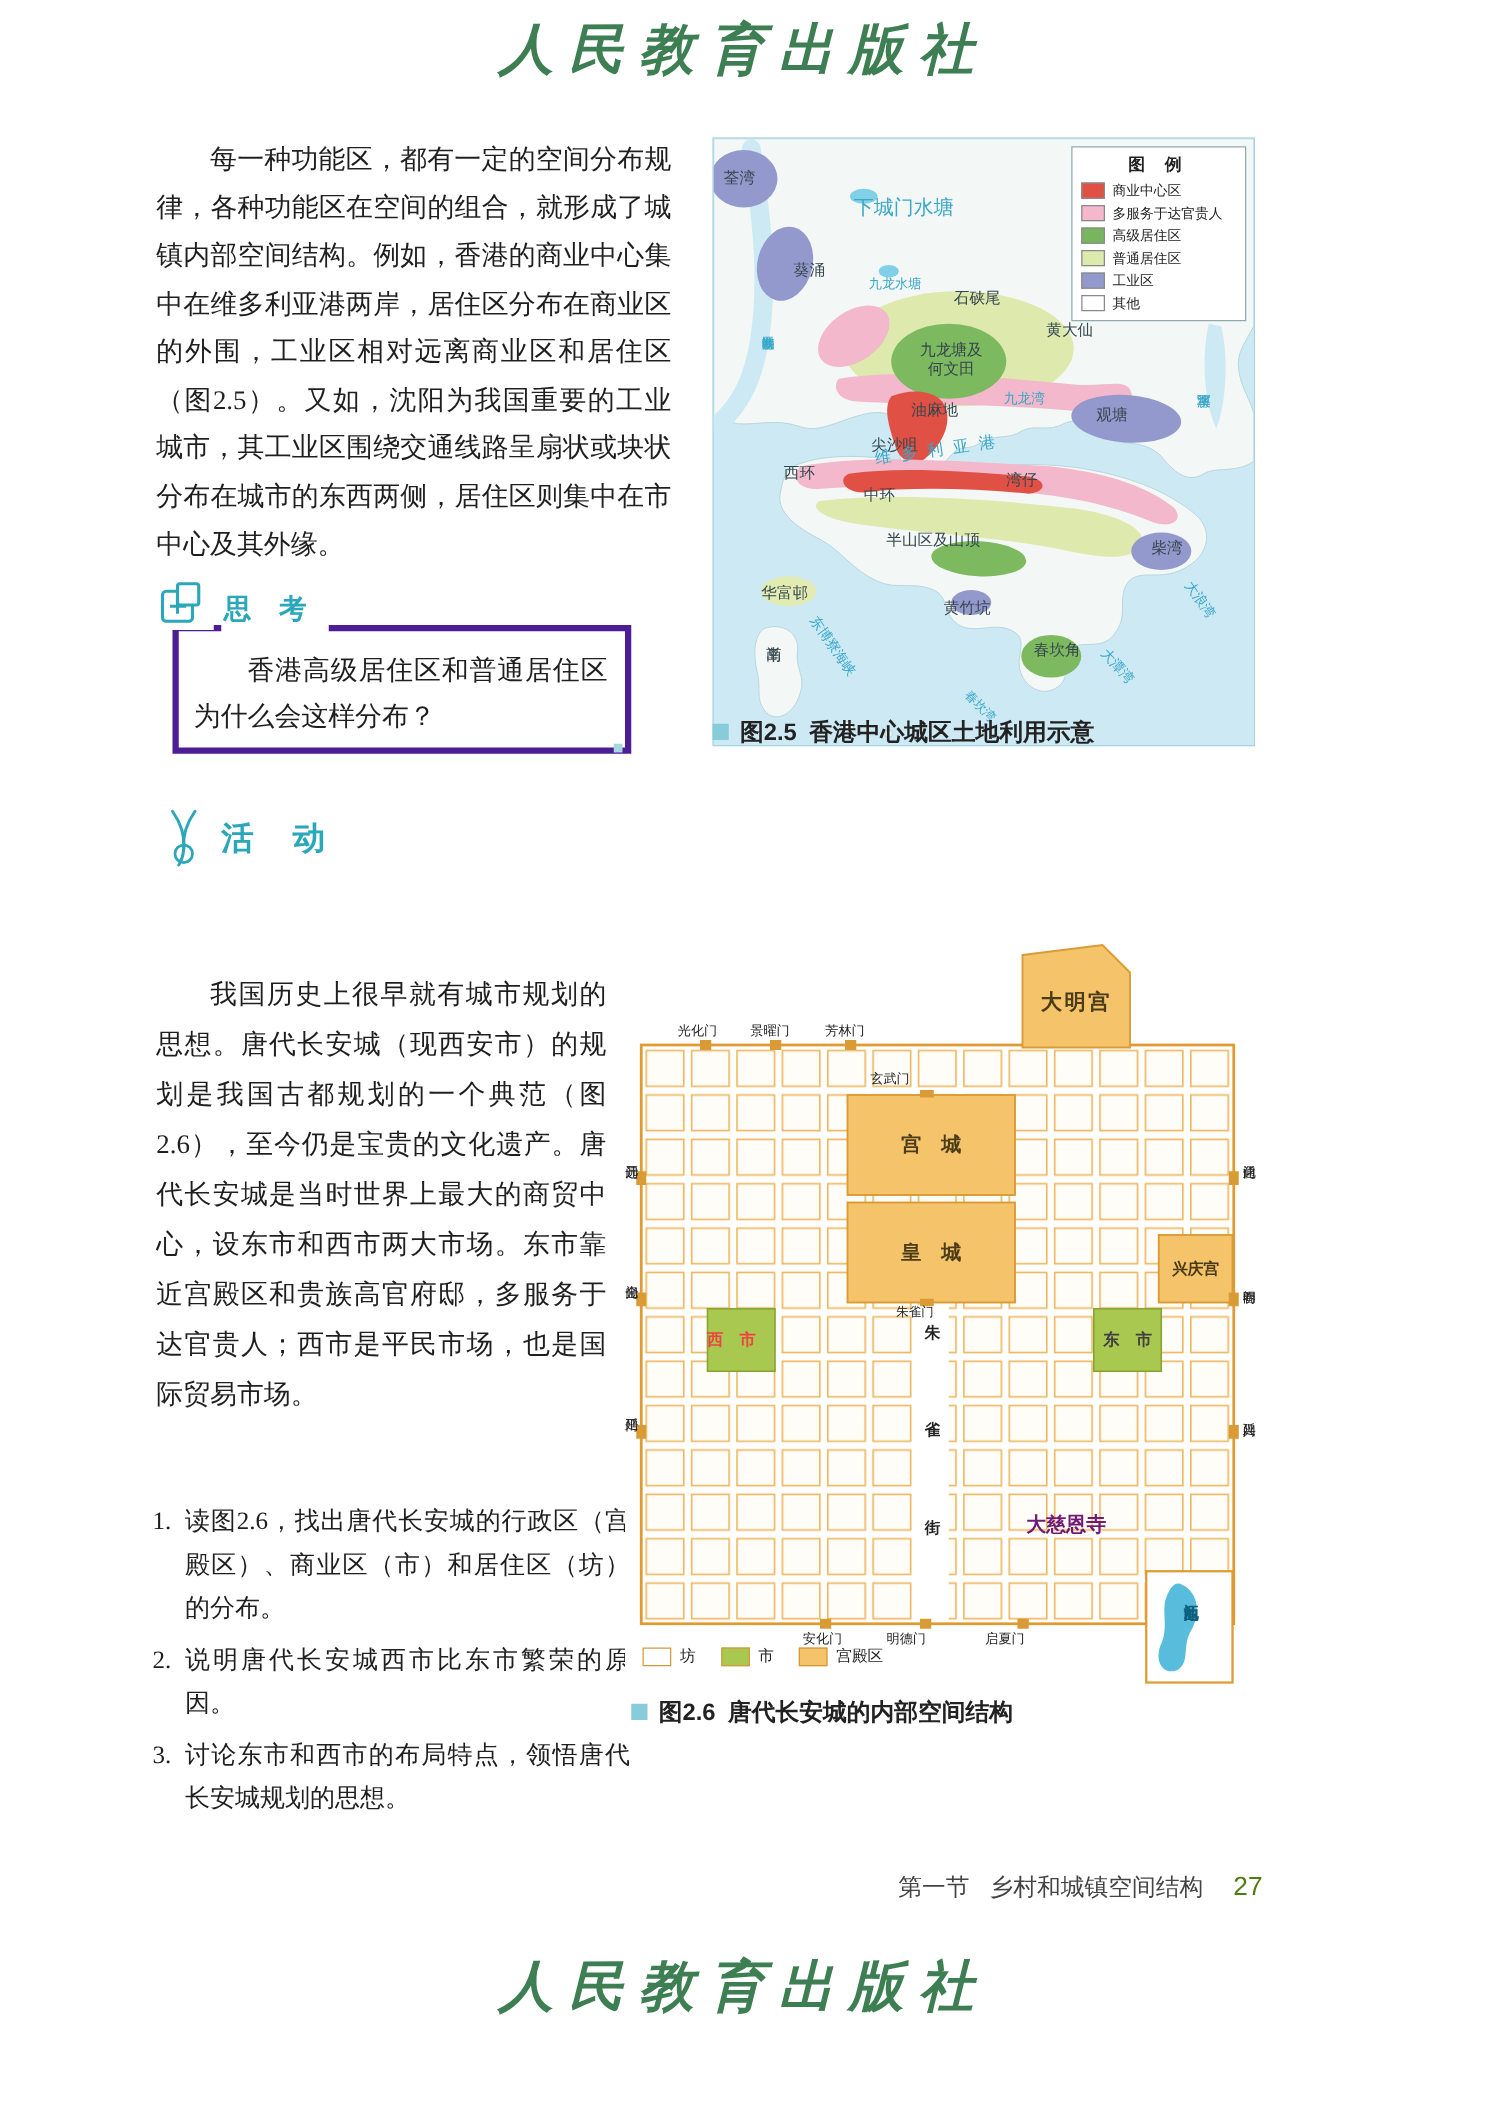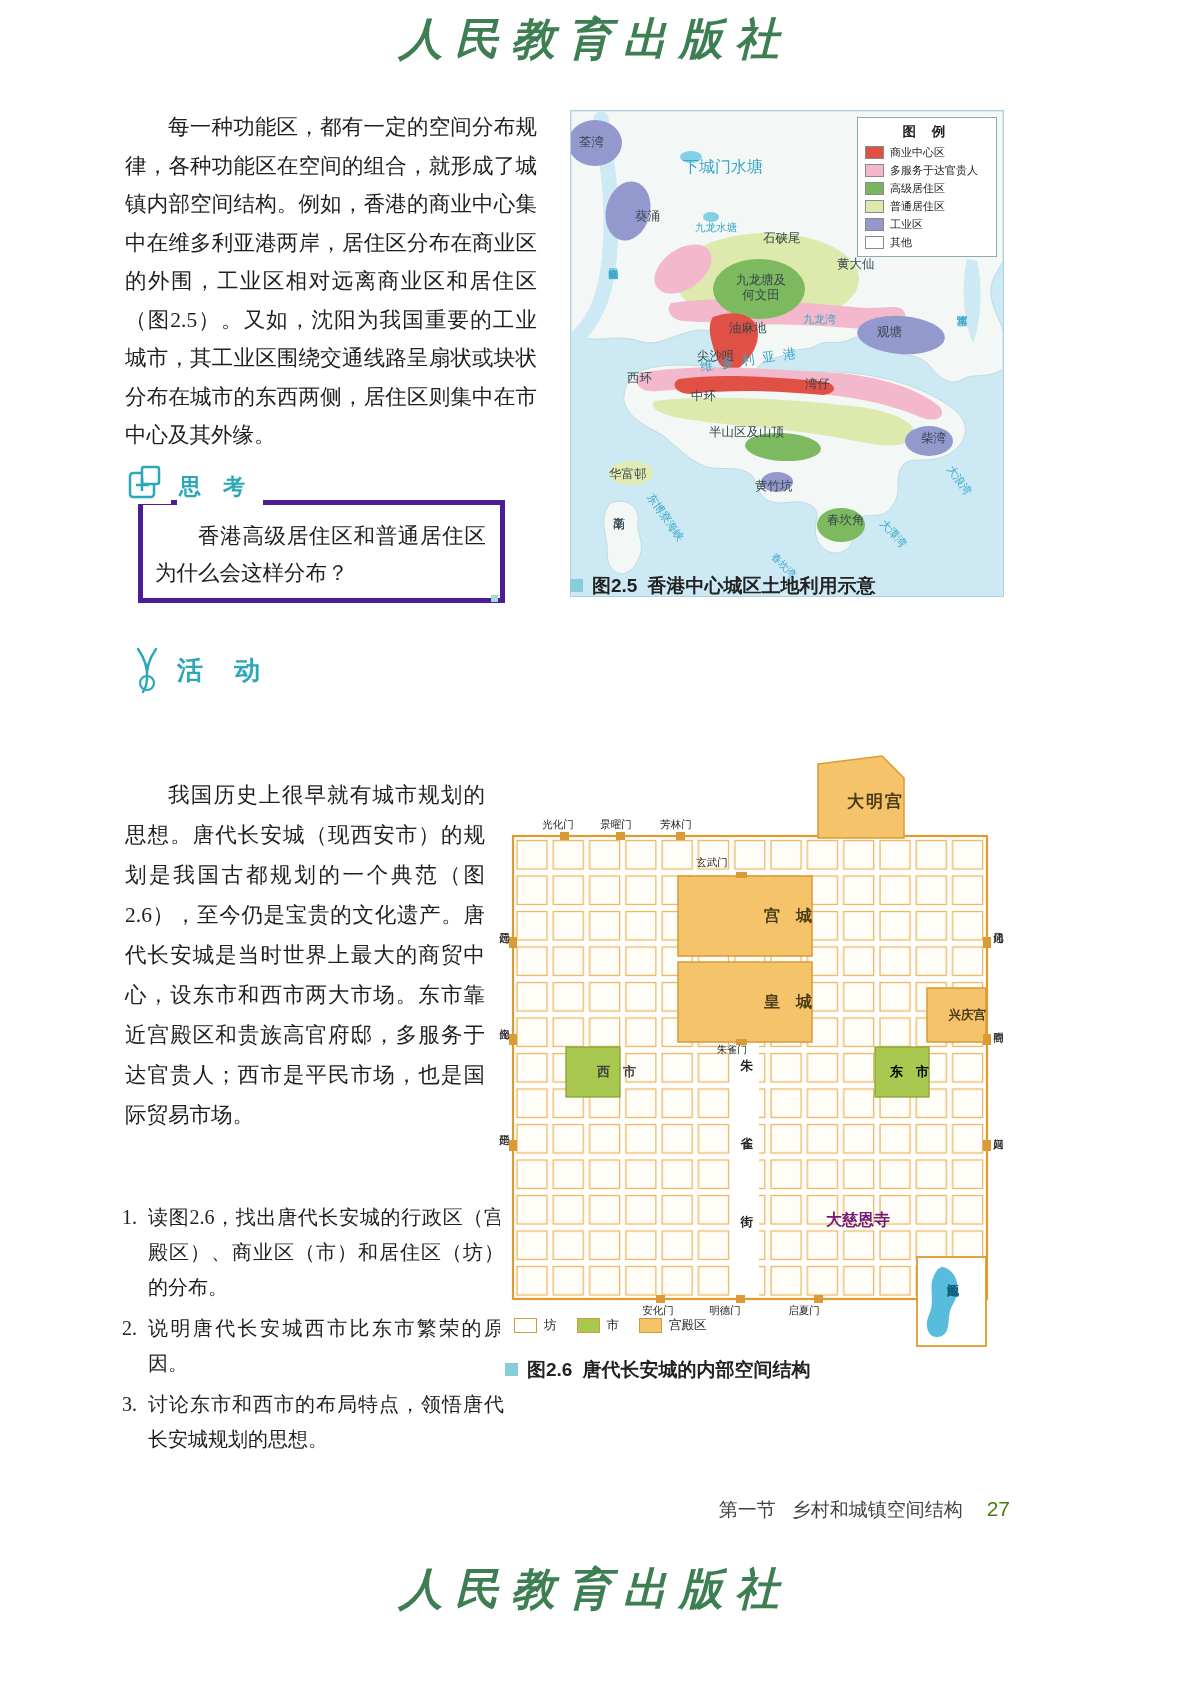--- a/index.html
+++ b/index.html
@@ -58,21 +58,21 @@
         border:1px solid #8fa9b0;padding:5px 7px 6px 7px;
         font-family:"Liberation Sans",sans-serif;}
   .hk-legend-title{text-align:center;font-size:13.5px;font-weight:bold;letter-spacing:6px;
         color:#222;margin-bottom:4px;}
   .hk-legend-item{display:flex;align-items:center;margin-top:3px;font-size:11px;color:#222;}
   .hk-sw{display:inline-block;width:17px;height:11px;border:1px solid #8a8a8a;margin-right:6px;flex:none;}
 
   
   .ca-map{position:absolute;left:500px;top:752px;width:505px;height:600px;background:#fff;}
   .ca-lbl{position:absolute;font-family:"Liberation Serif",serif;font-weight:bold;color:#4a3c18;
-        white-space:nowrap;transform-origin:0 0;text-align:right;}
+        white-space:nowrap;transform-origin:0 0;text-align:center;}
   .gate{position:absolute;font-family:"Liberation Sans",sans-serif;font-size:10.5px;
         color:#222;white-space:nowrap;text-align:center;}
   .ca-legend{position:absolute;left:14px;top:565px;display:flex;align-items:center;
         font-family:"Liberation Sans",sans-serif;font-size:12.5px;color:#222;}
   .ca-sw{display:inline-block;width:21px;height:13px;border:1px solid #d29a3a;margin-right:7px;}
   .ca-legend-item{display:flex;align-items:center;margin-right:20px;}
 
   .footer{position:absolute;right:180px;top:1497px;font-family:"Liberation Sans",sans-serif;
         font-size:19px;color:#444;white-space:nowrap;}
   .footer .sec{margin-right:16px;}
@@ -248,22 +248,22 @@
           <rect x="314" y="543" width="9" height="8"></rect>
         <rect x="236" y="287" width="11" height="6"></rect>
       </g>
     </svg>
 
     
     <div class="ca-lbl" style="left:318px;top:38px;width:86px;font-size:17px;letter-spacing:2px">大明宫</div>
     <div class="ca-lbl" style="left:178px;top:154px;width:134px;font-size:16px">宫　城</div>
     <div class="ca-lbl" style="left:178px;top:240px;width:134px;font-size:16px">皇　城</div>
     <div class="ca-lbl" style="left:427px;top:255px;width:59px;font-size:12.5px">兴庆宫</div>
-    <div class="ca-lbl" style="left:82px;top:311px;width:54px;font-size:13px;color:#404040">西　市</div>
-    <div class="ca-lbl" style="left:375px;top:311px;width:54px;font-size:13px;color:#000000">东　市</div>
+    <div class="ca-lbl" style="left:58px;top:311px;width:54px;font-size:13px;color:#ef4444">西　市</div>
+    <div class="ca-lbl" style="left:375px;top:311px;width:54px;font-size:13px;color:#404040">东　市</div>
     <div class="ca-lbl" style="left:316px;top:458px;width:74px;font-size:16px;color:#701a75">大慈恩寺</div>
     <div class="ca-lbl v" style="left:444px;top:522px;font-size:12px;color:#0e5f7c">曲江池</div>
     <div class="ca-lbl" style="left:239px;top:306px;width:14px;font-size:12.5px;color:#222">朱</div>
     <div class="ca-lbl" style="left:239px;top:384px;width:14px;font-size:12.5px;color:#222">雀</div>
     <div class="ca-lbl" style="left:239px;top:462px;width:14px;font-size:12.5px;color:#222">街</div>
 
     
     <div class="gate" style="left:40px;top:66px;width:36px">光化门</div>
     <div class="gate" style="left:98px;top:66px;width:36px">景曜门</div>
     <div class="gate" style="left:158px;top:66px;width:36px">芳林门</div>

